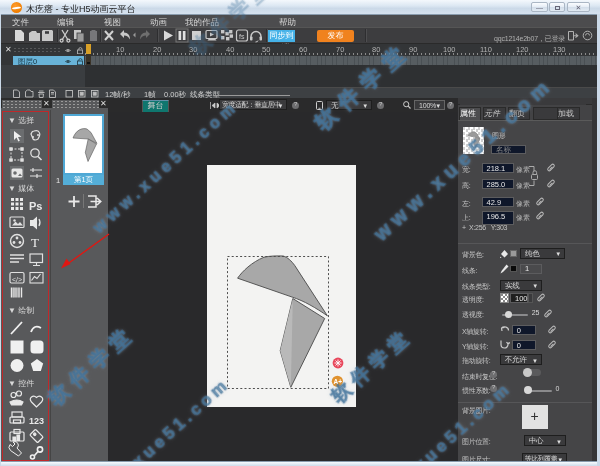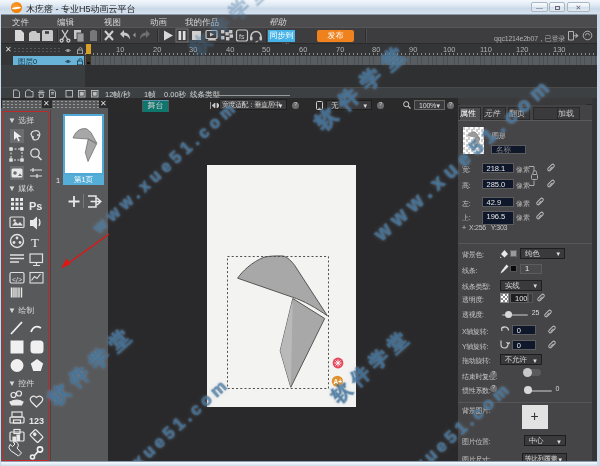--- a/index.html
+++ b/index.html
@@ -104,21 +104,21 @@
 <div class="winbtn abs" style="left:531px;width:17px;">—</div>
 <div class="winbtn abs" style="left:549px;width:16px;"><span style="display:inline-block;width:5px;height:4px;border:1px solid #667;margin-top:2.5px;"></span></div>
 <div class="winbtn abs" style="left:567px;width:23px;">✕</div>
 
 <div id="menubar" class="abs"></div>
 <div class="menuitem" style="left:12px;">文件</div>
 <div class="menuitem" style="left:57px;">编辑</div>
 <div class="menuitem" style="left:104px;">视图</div>
 <div class="menuitem" style="left:150px;">动画</div>
 <div class="menuitem" style="left:185px;">我的作品</div>
-<div class="menuitem" style="left:269px;font-style:italic;">帮助</div>
+<div class="menuitem" style="left:279px;">帮助</div>
 
 <div id="toolbar" class="abs"></div>
 <div id="tb-icons" class="abs" style="left:0;top:27px;width:600px;height:17px;">
 <svg width="600" height="17" viewBox="0 0 600 17">
  <g stroke="#2e2e30" stroke-width="1">
         <path d="M57.5 2 v13 M100.5 2 v13 M157.5 2 v13 M266.5 2 v13 M365.5 2 v13"></path>
       </g>
  <g stroke="#4e4e50" stroke-width="1">
         <path d="M58.5 2 v13 M101.5 2 v13 M158.5 2 v13 M267.5 2 v13 M366.5 2 v13"></path>
       </g>

